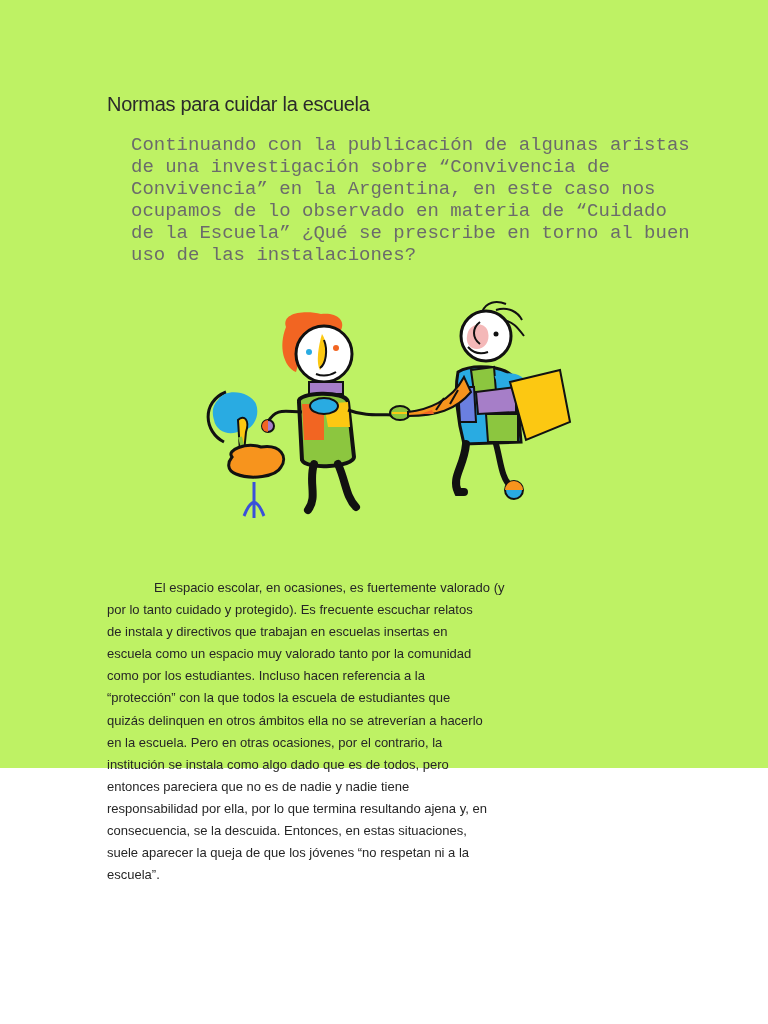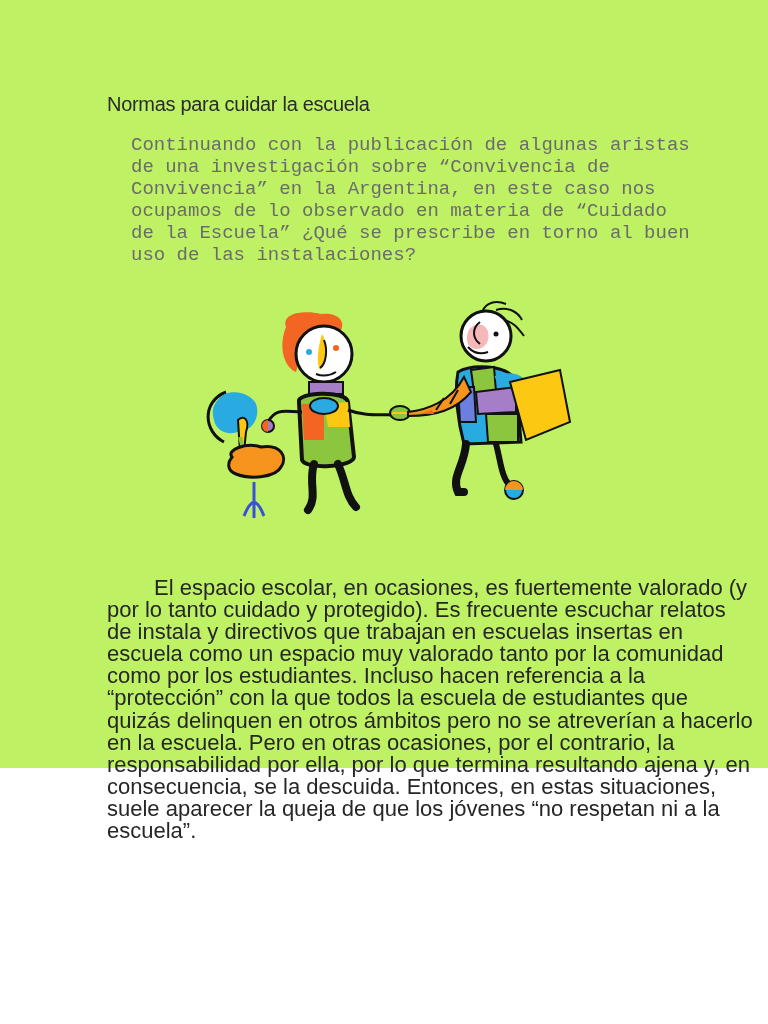--- a/index.html
+++ b/index.html
@@ -49,21 +49,21 @@
       top: 292px;
       width: 384px;
       height: 232px;
     }
     .body-text {
       position: absolute;
       left: 107px;
       top: 577px;
       width: 570px;
       font-family: "Liberation Sans", sans-serif;
-      font-size: 22px;
+      font-size: 13px;
       line-height: 22.1px;
       color: #262626;
       margin: 0;
     }
     .body-text span { display: block; white-space: pre; }
     .body-text span.indent { padding-left: 47px; }
   </style>
 </head>
 <body>
 
@@ -141,21 +141,23 @@
     </svg>
   </div>
 
   <div class="body-text">
     <span class="indent">El espacio escolar, en ocasiones, es fuertemente valorado (y</span>
     <span>por lo tanto cuidado y protegido). Es frecuente escuchar relatos</span>
     <span>de instala y directivos que trabajan en escuelas insertas en</span>
     <span>escuela como un espacio muy valorado tanto por la comunidad</span>
     <span>como por los estudiantes. Incluso hacen referencia a la</span>
     <span>“protección” con la que todos la escuela de estudiantes que</span>
-    <span>quizás delinquen en otros ámbitos pero no se atreverían a hacerlo</span>
+    <span>quizás delinquen en otros ámbitos ella no se atreverían a hacerlo</span>
     <span>en la escuela. Pero en otras ocasiones, por el contrario, la</span>
+    <span>institución se instala como algo dado que es de todos, pero</span>
+    <span>entonces pareciera que no es de nadie y nadie tiene</span>
     <span>responsabilidad por ella, por lo que termina resultando ajena y, en</span>
     <span>consecuencia, se la descuida. Entonces, en estas situaciones,</span>
     <span>suele aparecer la queja de que los jóvenes “no respetan ni a la</span>
     <span>escuela”.</span>
   </div>
 
 </div>
 
 </body></html>

